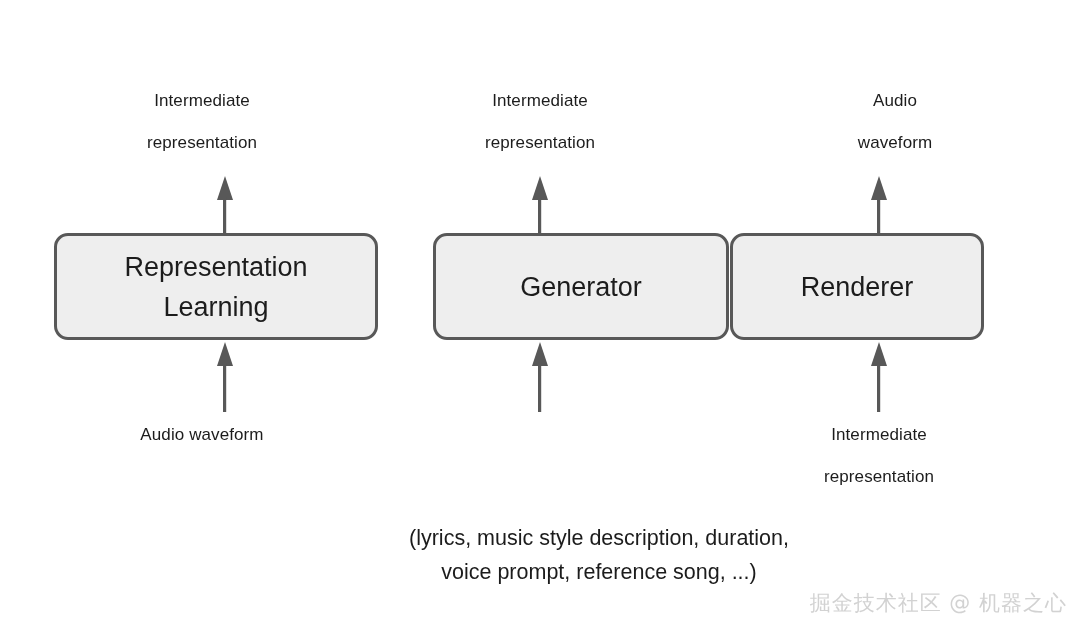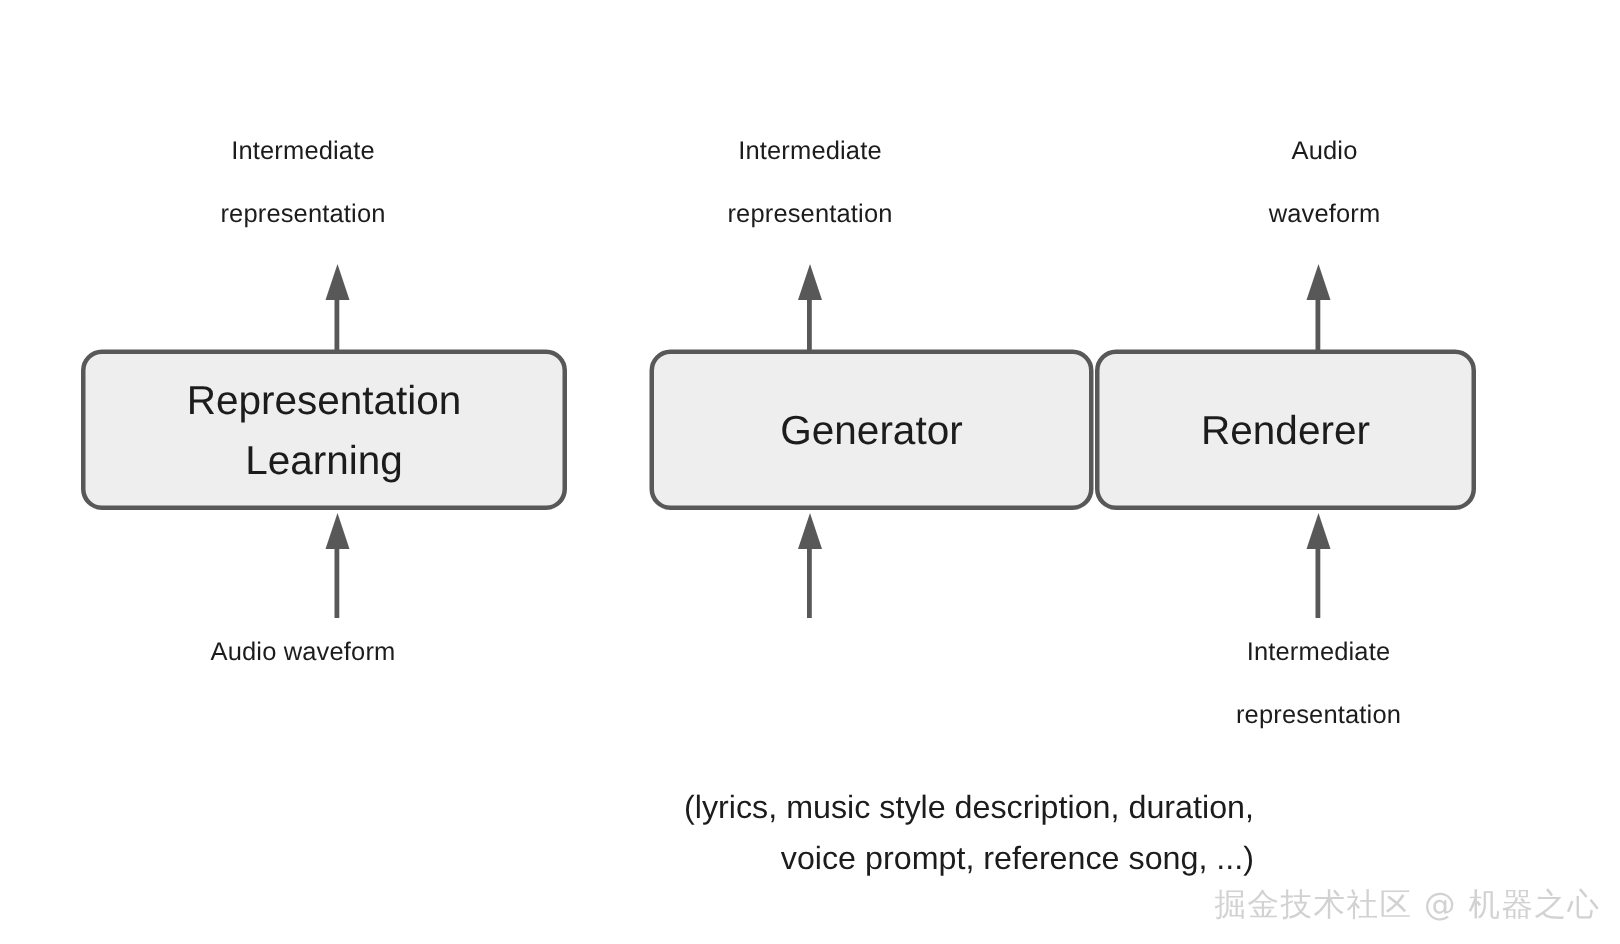--- a/index.html
+++ b/index.html
@@ -77,27 +77,27 @@
     width: 26px;
   }
   .arrow svg { display: block; }
 
   .arrow-up-out { top: 176px; height: 60px; }
   .arrow-up-in  { top: 342px; height: 70px; }
 
   
   .footnote {
     position: absolute;
-    left: 316px;
+    left: 339px;
     top: 521px;
     width: 520px;
     font-size: 21.5px;
     line-height: 34px;
     color: #1c1c1c;
-    text-align: right;
+    text-align: center;
     white-space: pre-line;
   }
 
   
   .watermark {
     position: absolute;
     right: 13px;
     bottom: 12px;
     font-size: 21px;
     letter-spacing: 1px;
@@ -158,21 +158,21 @@
       <svg width="26" height="70" viewBox="0 0 26 70">
         <polygon points="13,0 21,24 5,24" fill="#585858"></polygon>
         <rect x="11" y="21" width="3.2" height="49" fill="#585858"></rect>
       </svg>
     </div>
 
   </div>
 
   <div class="col" style="left:706px; width:346px;">
 
-    <div class="label label-top" style="left:4px; width:346px;">Audio
+    <div class="label label-top" style="left:16px; width:346px;">Audio
 waveform</div>
 
     <div class="arrow arrow-up-out" style="left:160px;">
       <svg width="26" height="60" viewBox="0 0 26 60">
         <polygon points="13,0 21,24 5,24" fill="#585858"></polygon>
         <rect x="11" y="21" width="3.2" height="39" fill="#585858"></rect>
       </svg>
     </div>
 
     <div class="box" style="left:24px; width:254px;">

